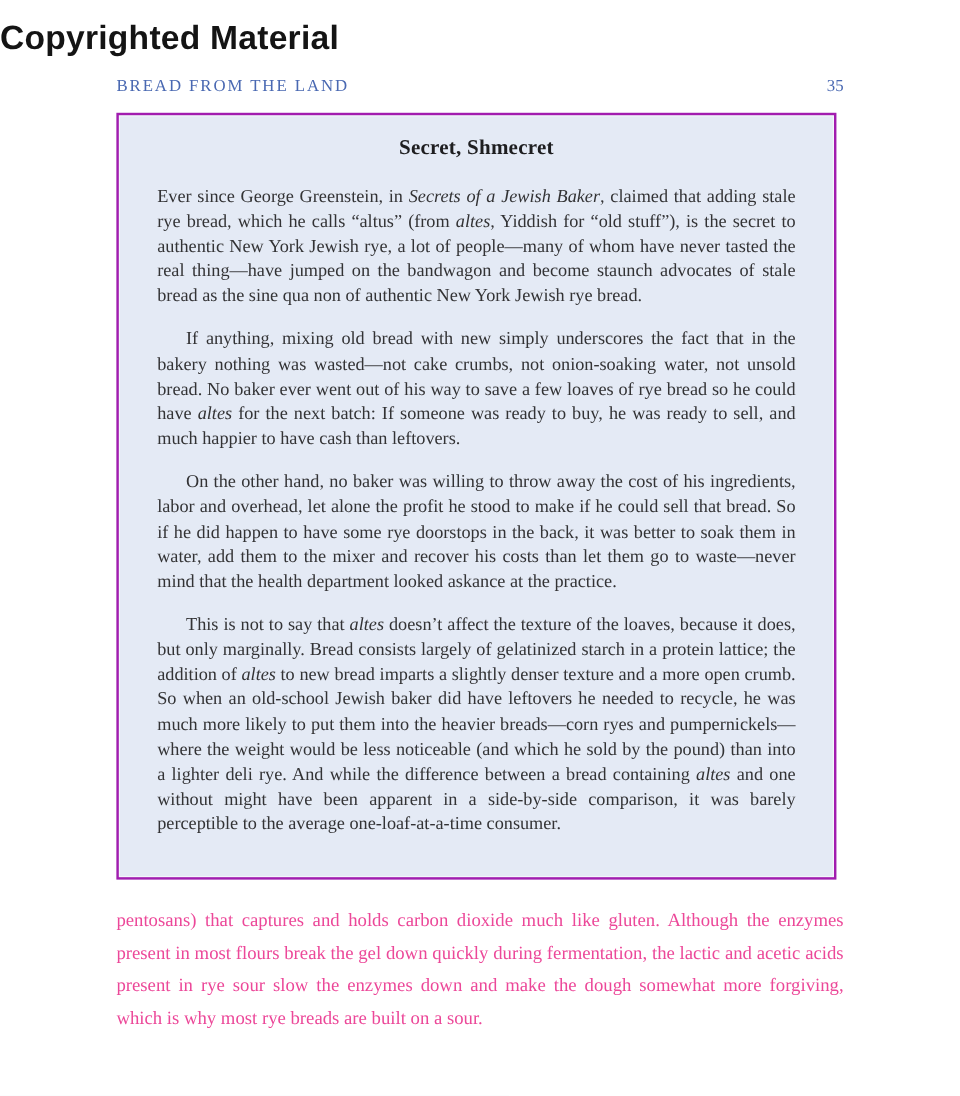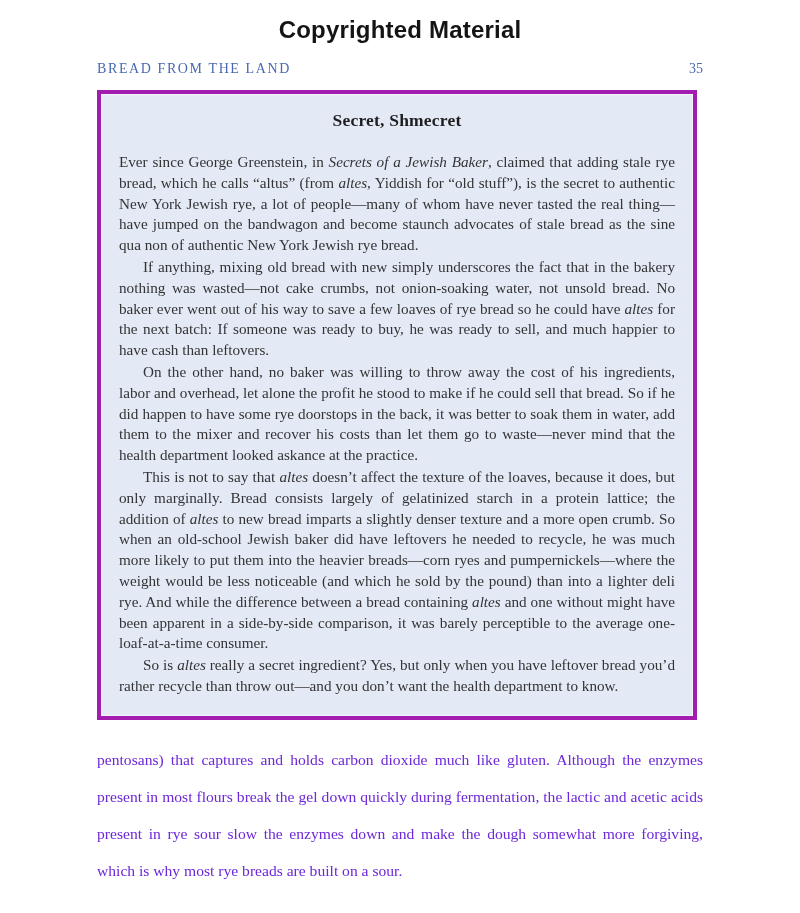--- a/index.html
+++ b/index.html
@@ -10,23 +10,23 @@
   .page {
     position: relative;
     width: 800px;
     height: 913px;
     background: #ffffff;
     font-family: "Liberation Serif", serif;
     overflow: hidden;
   }
   .copyright-banner {
     padding-top: 16px;
-    text-align: center;
+    text-align: left;
     font-family: "Liberation Sans", sans-serif;
-    font-size: 24px;
+    font-size: 28px;
     font-weight: 600;
     letter-spacing: 0.2px;
     color: #141414;
   }
   .running-header {
     width: 606px;
     margin: 17px auto 0 97px;
     display: flex;
     justify-content: space-between;
     align-items: baseline;
@@ -40,72 +40,71 @@
   }
   .page-number {
     font-size: 14px;
   }
   .sidebar-box {
     box-sizing: border-box;
     width: 600px;
     min-height: 598px;
     margin: 13px 0 0 97px;
     background: #e4eaf5;
-    border: 4px solid #a21caf;
+    border: 2px solid #a21caf;
     box-shadow: inset 0 0 0 1px rgba(255,255,255,0.55);
     padding: 13px 17px 18px 17px;
   }
   .sidebar-title {
     margin: 3px 0 21px 0;
     text-align: center;
     font-size: 17.5px;
     font-weight: bold;
     color: #1e1e20;
     letter-spacing: 0.2px;
   }
   .sidebar-box p {
-    margin: 1px;
+    margin: 15px;
     font-size: 15.2px;
     line-height: 20.8px;
     text-align: justify;
     color: #333335;
   }
   .sidebar-box p + p {
     text-indent: 24px;
   }
   .body-text {
     width: 606px;
     margin: 21px 0 0 97px;
   }
   .body-text p {
     margin: 0;
     font-size: 15.6px;
-    line-height: 37px;
+    line-height: 27px;
     text-align: justify;
-    color: #6d28d9;
+    color: #ec4899;
   }
 </style>
 </head>
 <body>
 
 <div class="page">
 
   <div class="copyright-banner">Copyrighted Material</div>
 
   <div class="running-header">
     <span class="running-title">BREAD FROM THE LAND</span>
     <span class="page-number">35</span>
   </div>
 
   <div class="sidebar-box">
     <h2 class="sidebar-title">Secret, Shmecret</h2>
     <p><span>Ever since George Greenstein, in </span><i>Secrets of a Jewish Baker</i><span>, claimed that adding stale rye bread, which he calls “altus” (from </span><i>altes</i><span>, Yiddish for “old stuff”), is the secret to authentic New York Jewish rye, a lot of people—many of whom have never tasted the real thing—have jumped on the bandwagon and become staunch advocates of stale bread as the sine qua non of authentic New York Jewish rye bread.</span></p>
     <p><span>If anything, mixing old bread with new simply underscores the fact that in the bakery nothing was wasted—not cake crumbs, not onion-soaking water, not unsold bread. No baker ever went out of his way to save a few loaves of rye bread so he could have </span><i>altes</i><span> for the next batch: If someone was ready to buy, he was ready to sell, and much happier to have cash than leftovers.</span></p>
     <p><span>On the other hand, no baker was willing to throw away the cost of his ingredients, labor and overhead, let alone the profit he stood to make if he could sell that bread. So if he did happen to have some rye doorstops in the back, it was better to soak them in water, add them to the mixer and recover his costs than let them go to waste—never mind that the health department looked askance at the practice.</span></p>
     <p><span>This is not to say that </span><i>altes</i><span> doesn’t affect the texture of the loaves, because it does, but only marginally. Bread consists largely of gelatinized starch in a protein lattice; the addition of </span><i>altes</i><span> to new bread imparts a slightly denser texture and a more open crumb. So when an old-school Jewish baker did have leftovers he needed to recycle, he was much more likely to put them into the heavier breads—corn ryes and pumpernickels—where the weight would be less noticeable (and which he sold by the pound) than into a lighter deli rye. And while the difference between a bread containing </span><i>altes</i><span> and one without might have been apparent in a side-by-side comparison, it was barely perceptible to the average one-loaf-at-a-time consumer.</span></p>
-    <p><span>So is </span><i>altes</i><span> really a secret ingredient? Yes, but only when you have leftover bread you’d rather recycle than throw out—and you don’t want the health department to know.</span></p>
   </div>
 
   <div class="body-text">
     <p><span>pentosans) that captures and holds carbon dioxide much like gluten. Although the enzymes present in most flours break the gel down quickly during fermentation, the lactic and acetic acids present in rye sour slow the enzymes down and make the dough somewhat more forgiving, which is why most rye breads are built on a sour.</span></p>
   </div>
 
 </div>
 
 </body></html>

